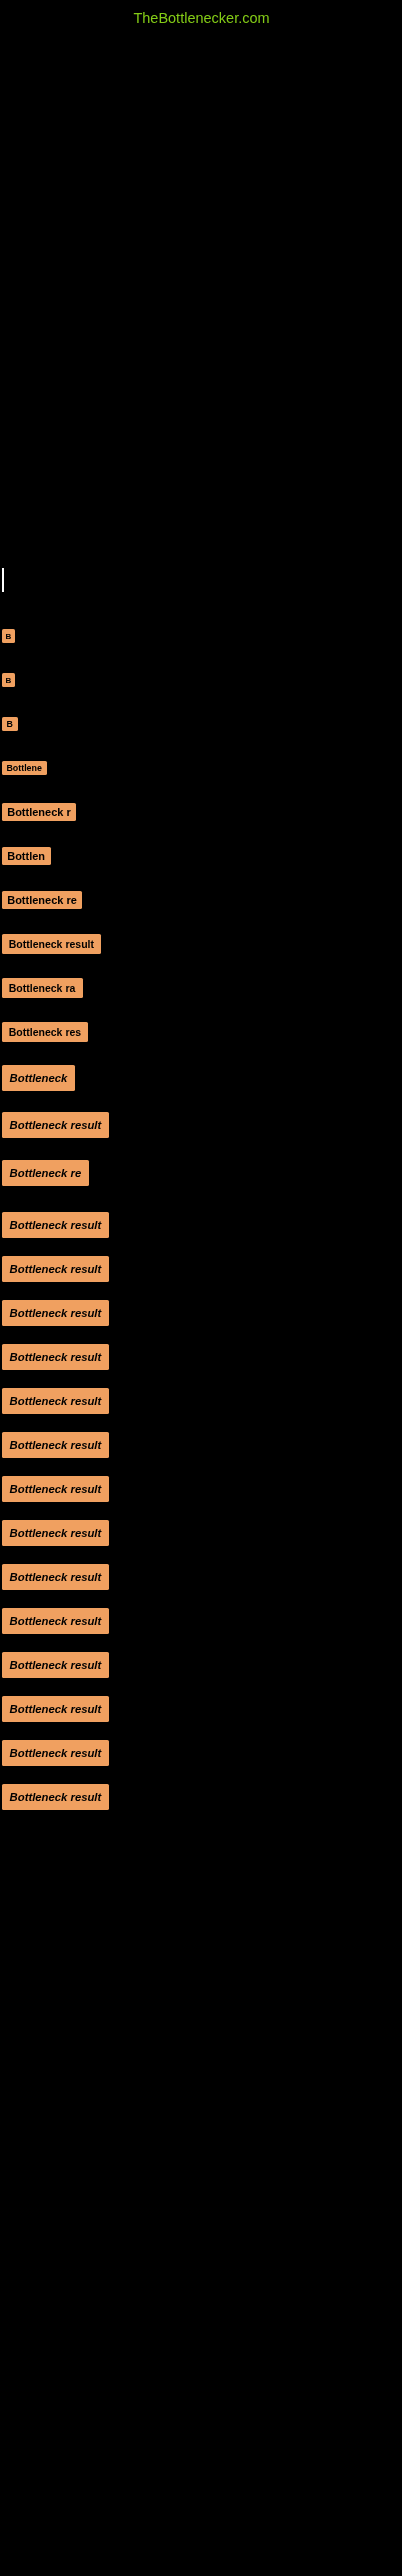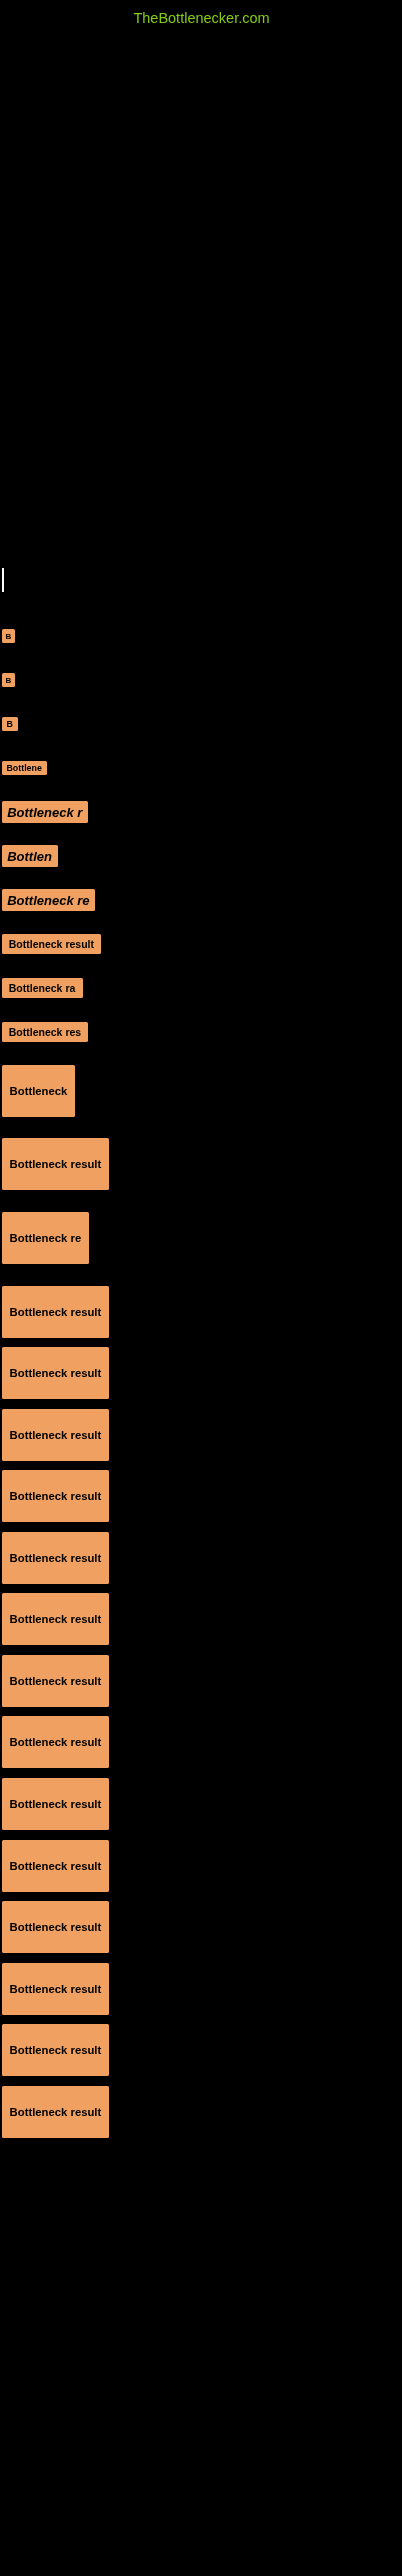--- a/index.html
+++ b/index.html
@@ -77,31 +77,31 @@
     
     .label-xs {
       font-size: 8px;
       padding: 2.4px 4px;
     }
     .label-sm {
       font-size: 8.9px;
       padding: 2.4px 4.8px;
     }
     .label-md {
-      font-size: 13px;
+      font-size: 11px;
       padding: 3.2px 5.6px;
-      font-style: italic;
     }
     .label-lg {
       font-size: 10.5px;
       padding: 4px 7.2px;
     }
     .label-xl {
       font-size: 11.3px;
-      padding: 20px 8px;
+      padding: 7px 8px;
+      font-style: italic;
     }
 
     .cursor-line {
       width: 1.6px;
       height: 24px;
       background-color: #ffffff;
       display: inline-block;
       margin-left: 2.4px;
     }
   </style>

